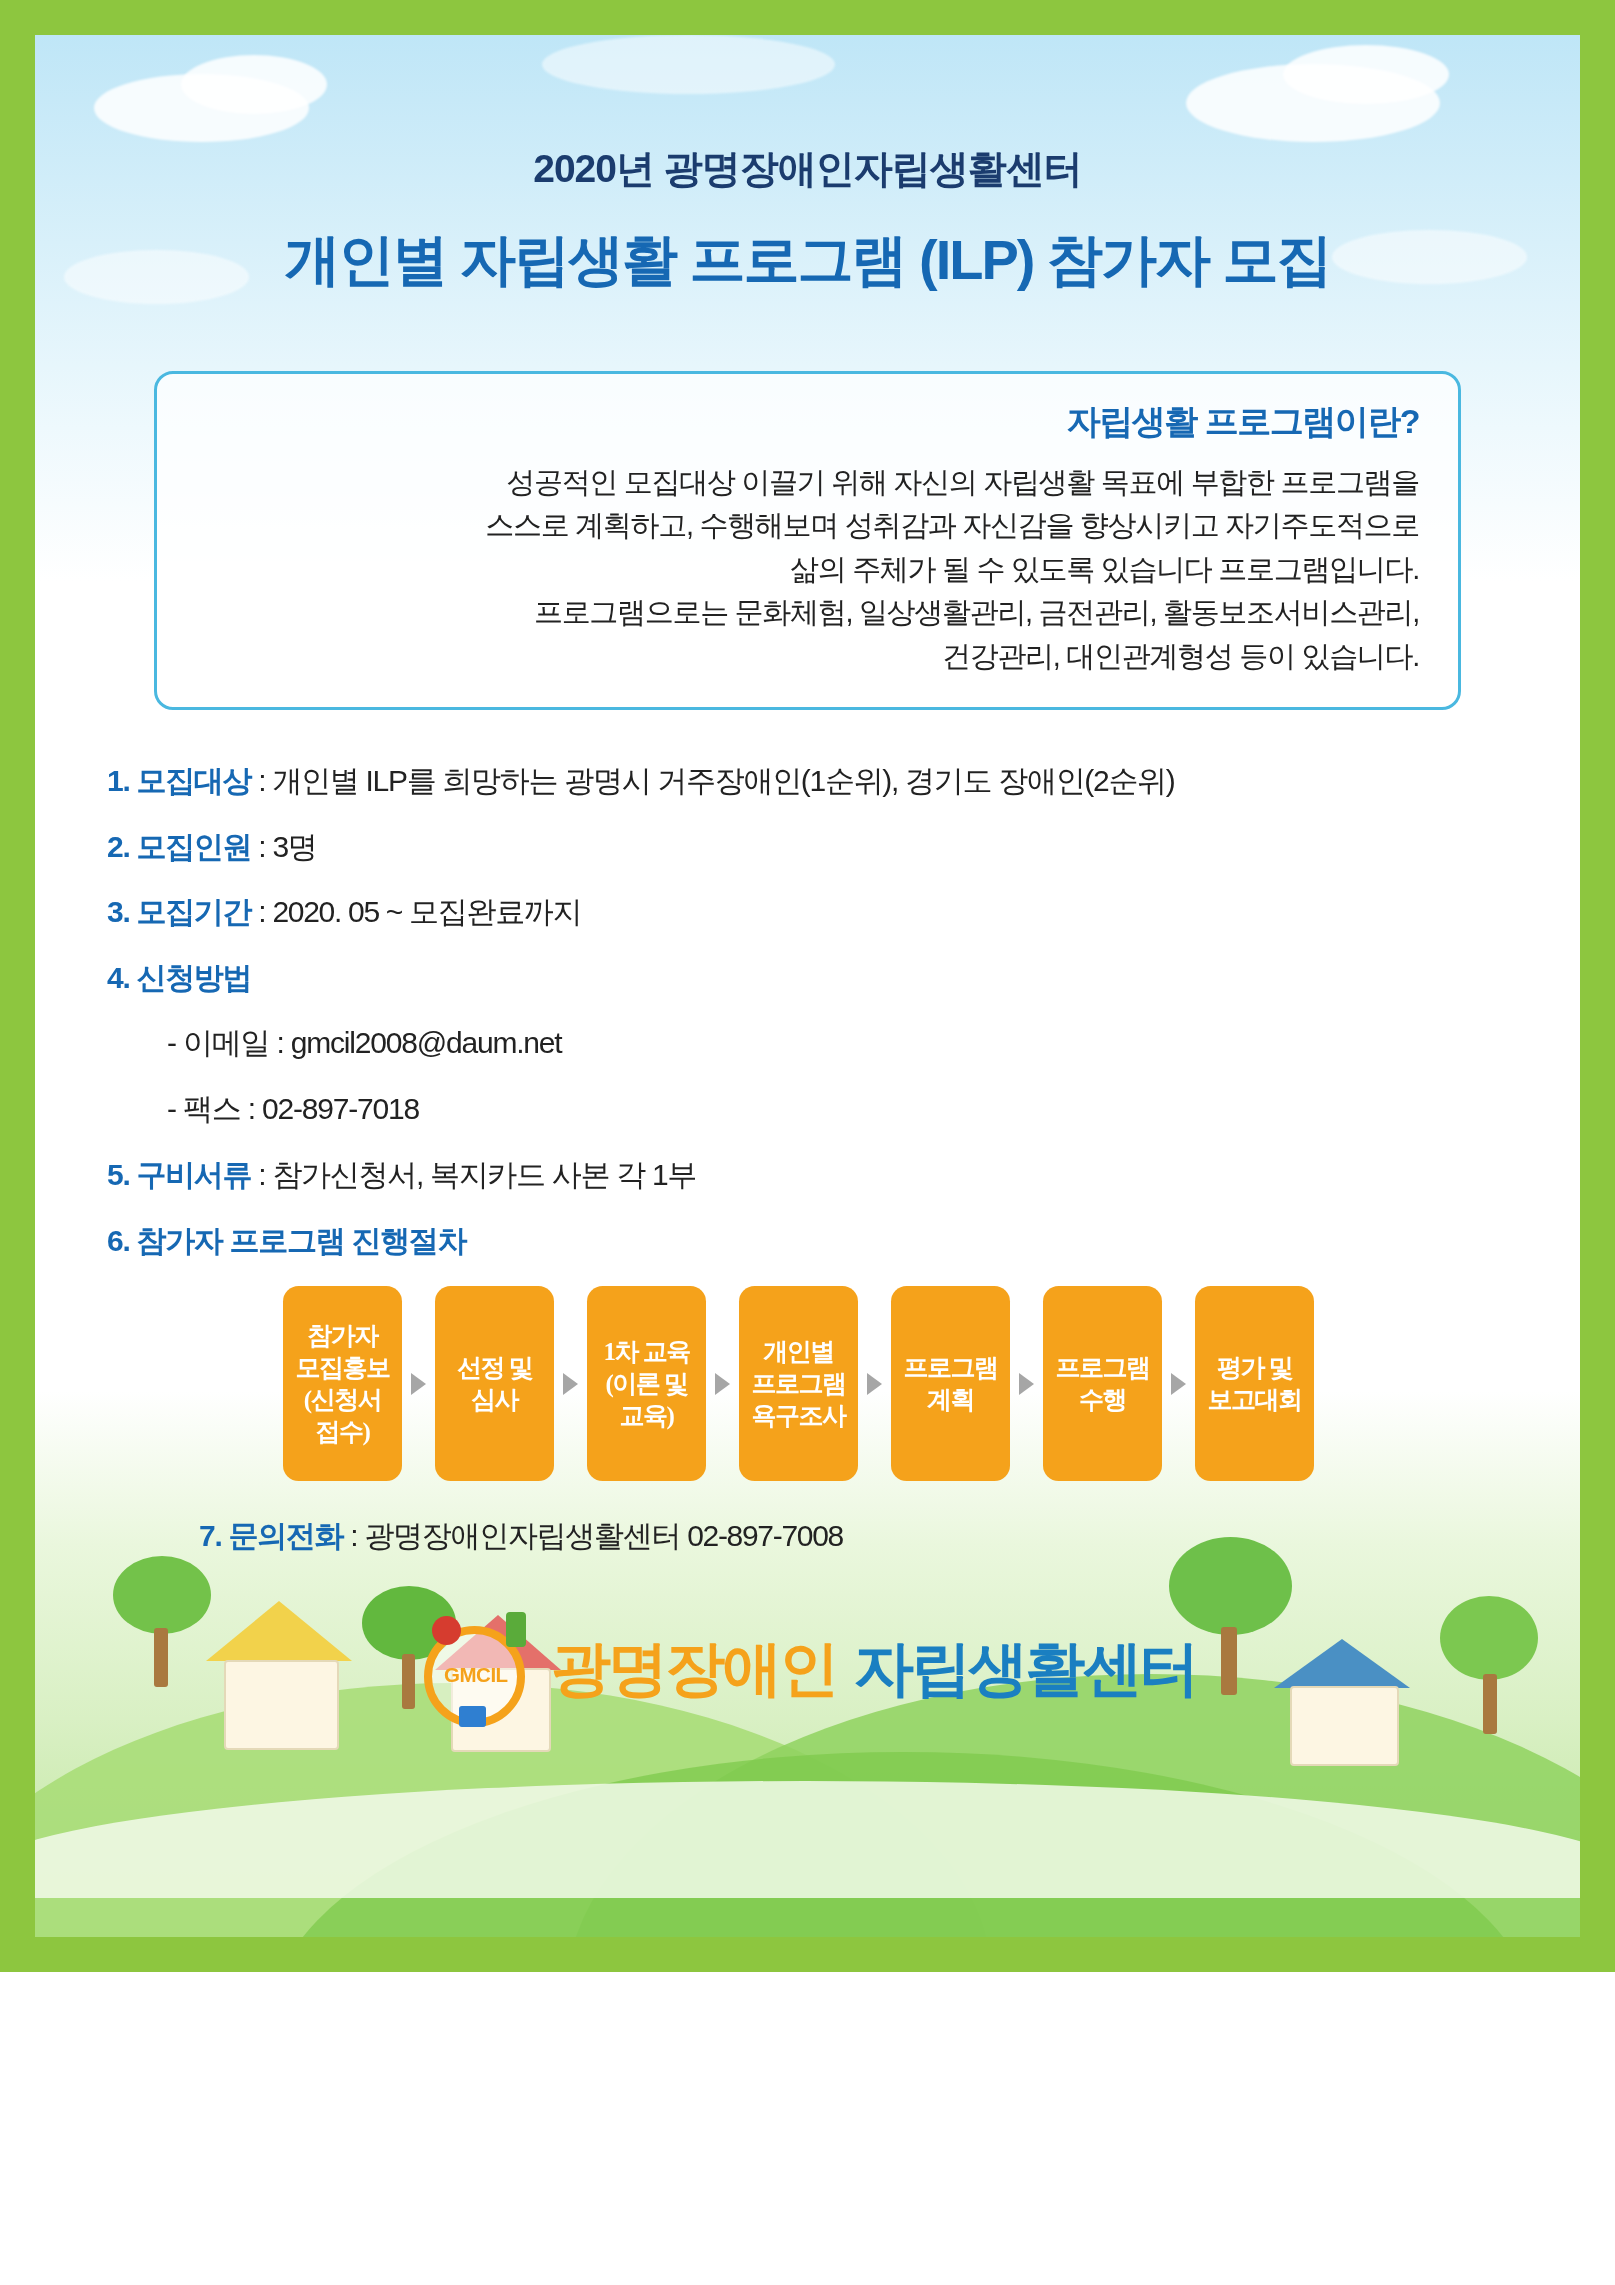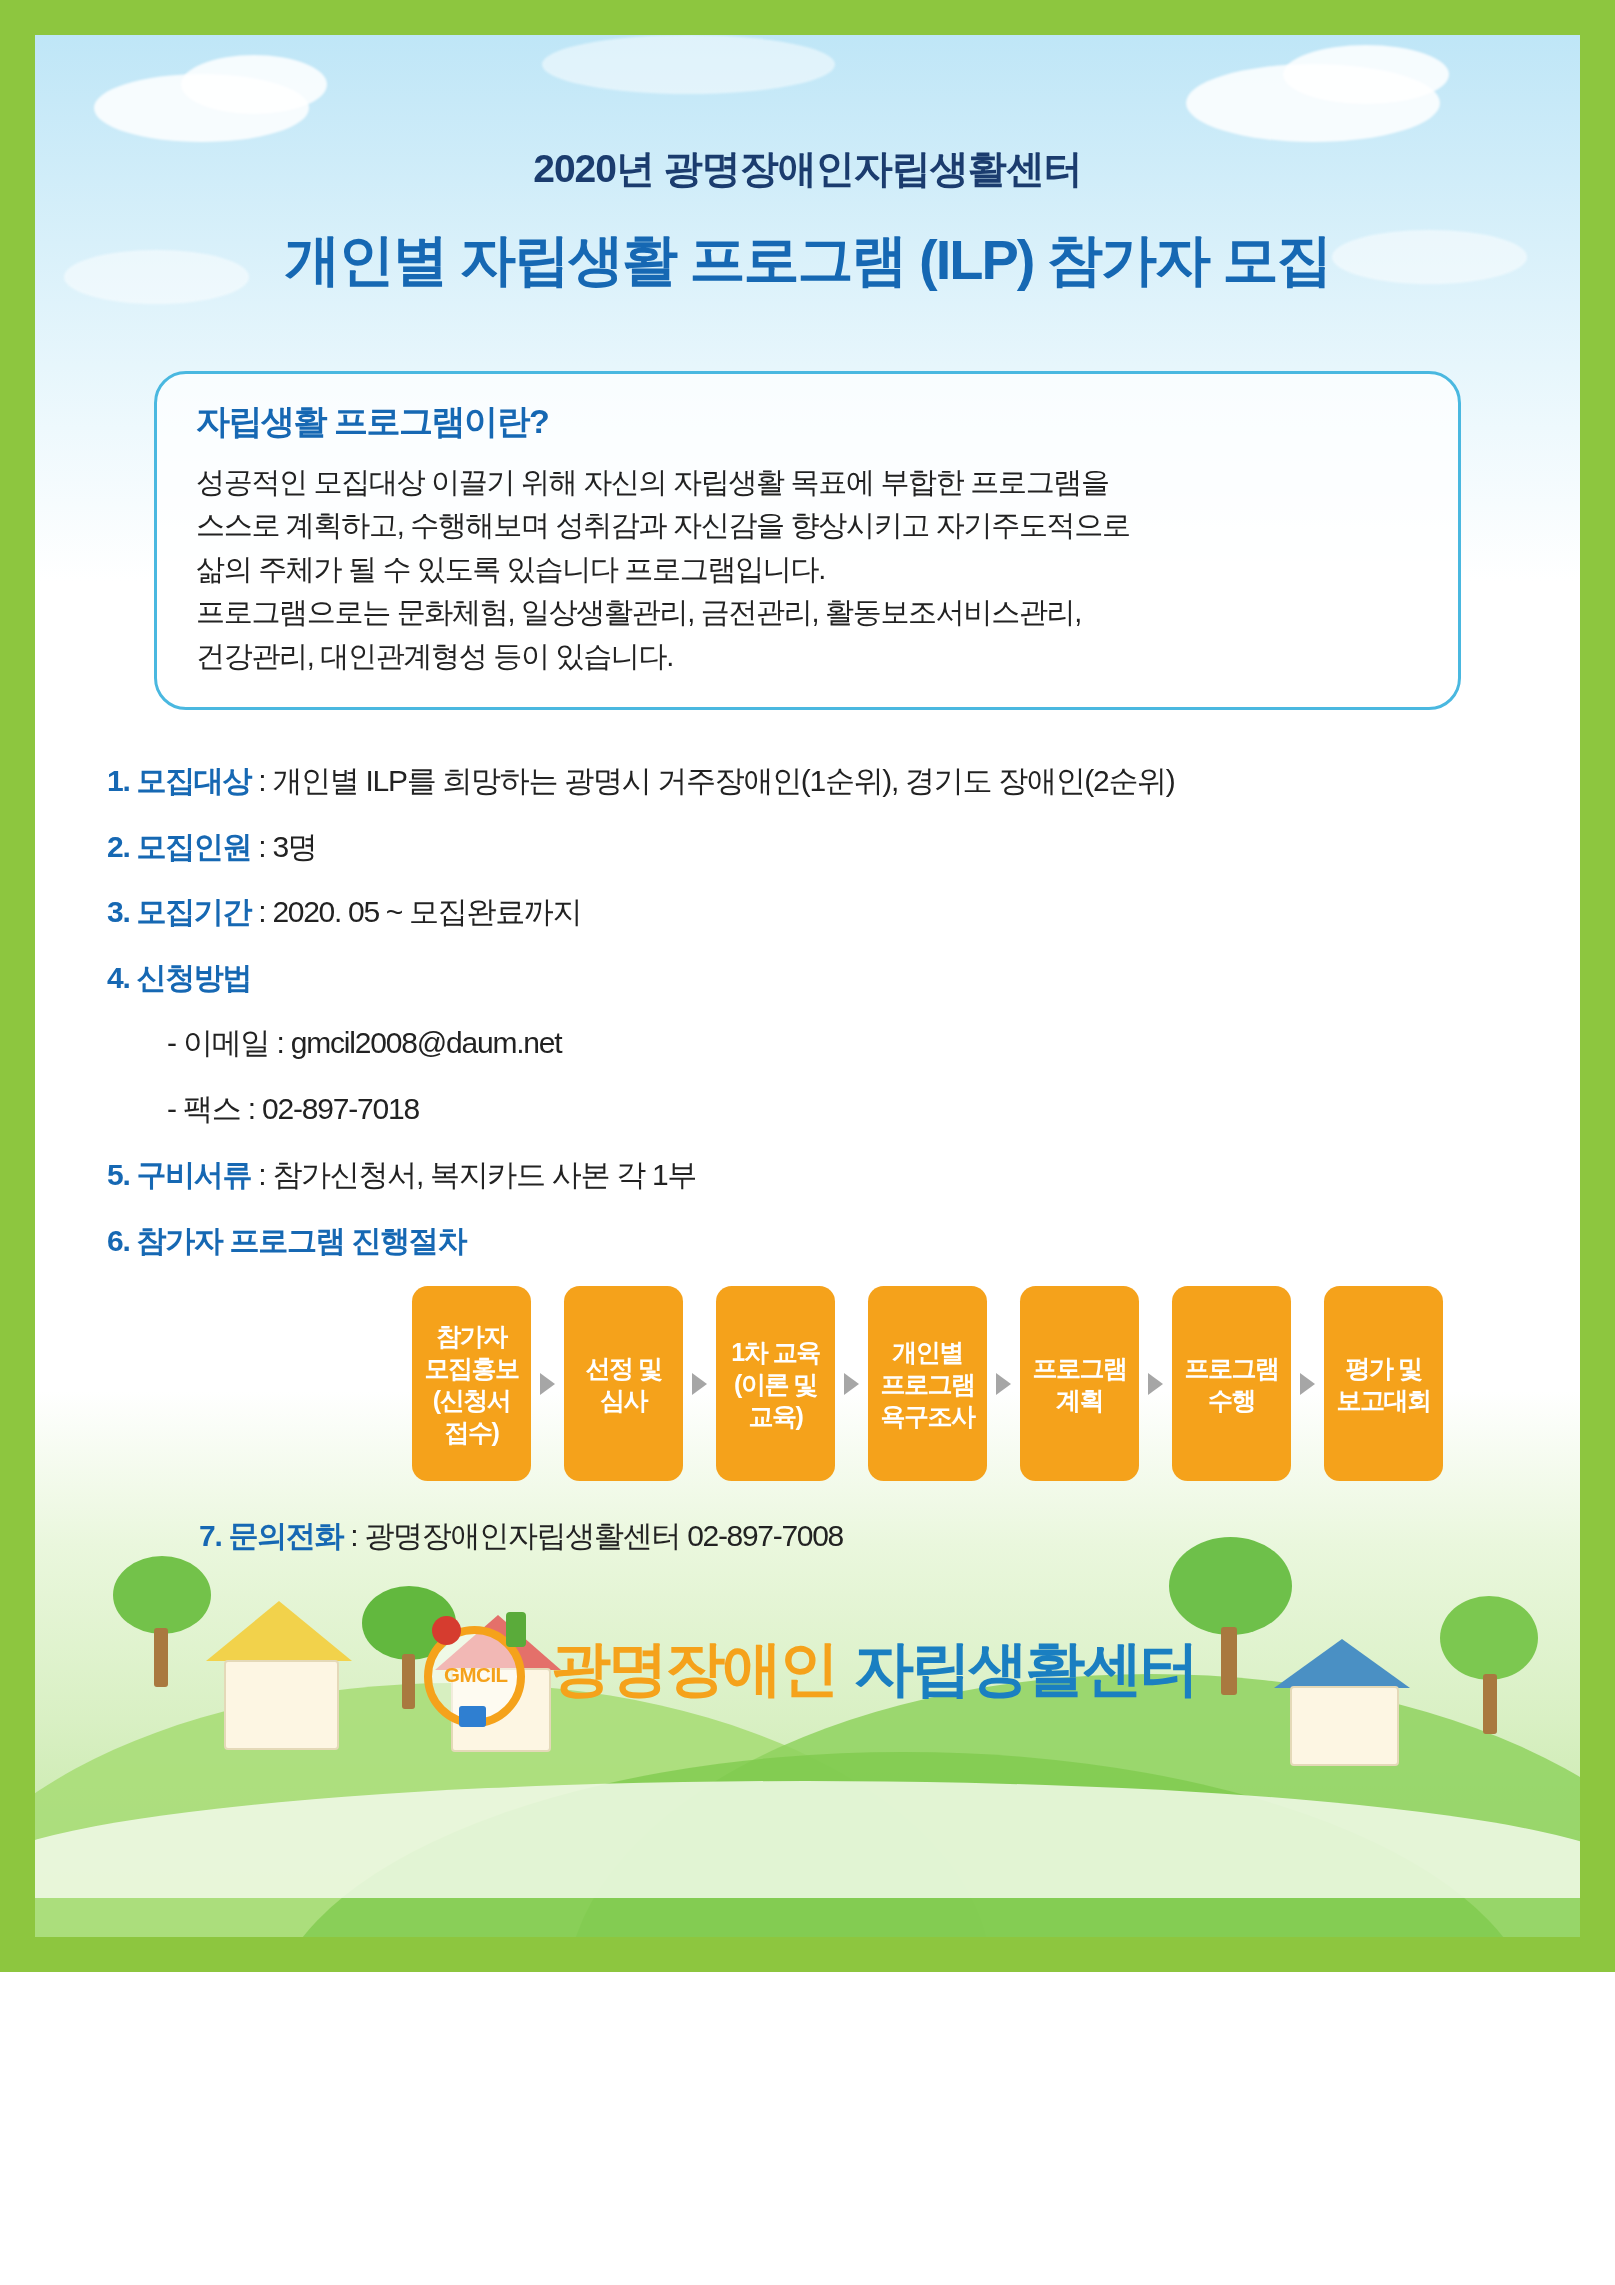--- a/index.html
+++ b/index.html
@@ -119,23 +119,24 @@
     text-align: center;
     font-size: 56px;
     font-weight: bold;
     color: #1668b3;
     letter-spacing: -2px;
     margin-top: 27px;
   }
   .info-box {
     margin: 72px 119px 0 119px;
     border: 3.9px solid #4ab8e0;
-    border-radius: 32px;
+    border-radius: 19px;
     background: rgba(255,255,255,0.72);
     padding: 25px 39px 29px 39px;
+    text-align: right;
   }
   .info-title {
     font-size: 34px;
     font-weight: bold;
     color: #1668b3;
     letter-spacing: -1.5px;
     margin-bottom: 15.6px;
   }
   .info-line {
     font-size: 29px;
@@ -165,23 +166,24 @@
   .subitem {
     font-size: 30px;
     color: #222222;
     letter-spacing: -1.2px;
     margin: 0 0 25px 60px;
   }
   
   .flow {
     display: flex;
     align-items: center;
-    justify-content: flex-end;
+    justify-content: center;
     margin: 21.5px 0 0 47px;
     gap: 0;
+    font-family: Liberation Serif, serif;
   }
   .step {
     width: 119px;
     height: 195px;
     background: #f5a21b;
     border-radius: 15.6px;
     color: #ffffff;
     font-weight: bold;
     font-size: 25px;
     letter-spacing: -1.5px;

